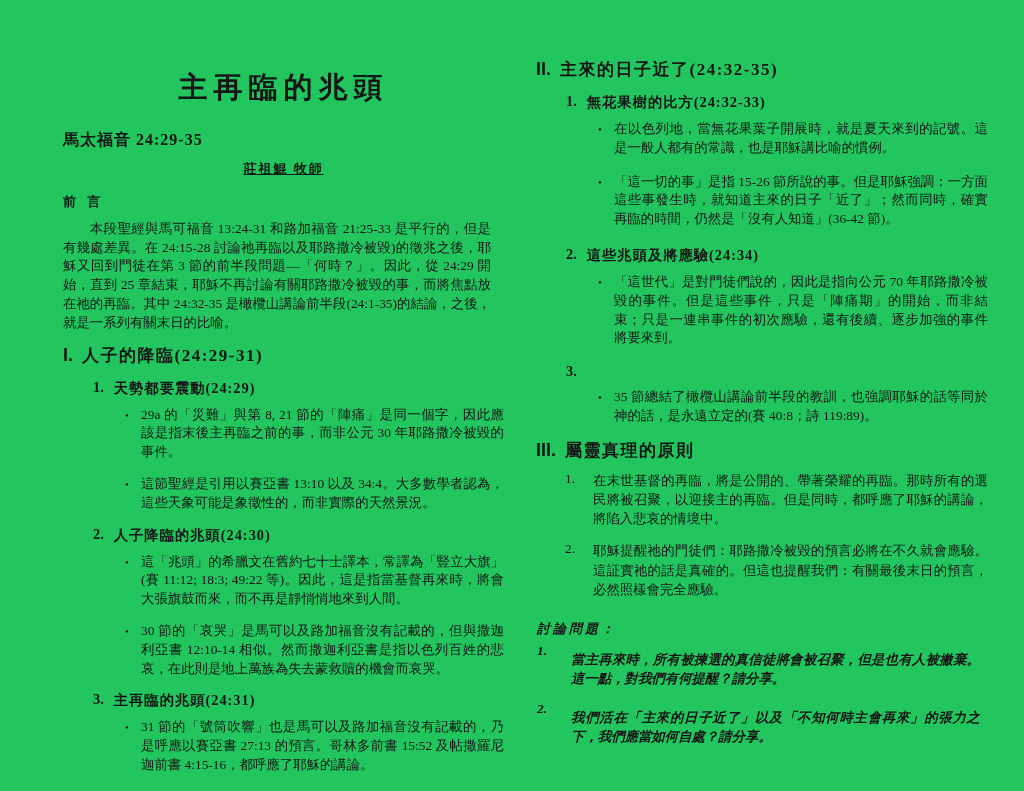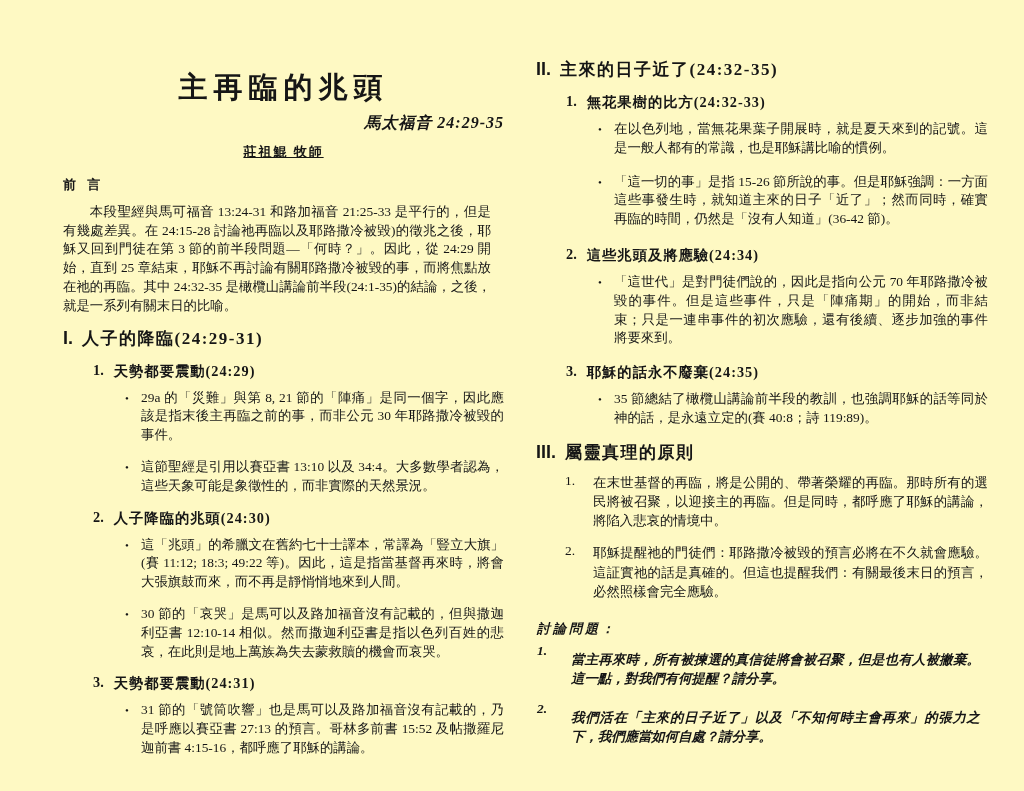--- a/index.html
+++ b/index.html
@@ -1,25 +1,25 @@
 <!DOCTYPE html>
 <html><head>
 <meta charset="utf-8">
 <style>
   html,body { margin:0; padding:0; background:#ffffff; }
   .page {
-    position:relative; width:1024px; height:791px; background:#fef9c3;
+    position:relative; width:1024px; height:791px; background:#22c55e;
     font-family:"Liberation Serif","DejaVu Serif",serif; color:#161616;
     overflow:hidden;
   }
   .col-left  { position:absolute; left:63px;  top:70px; width:441px; }
   .col-right { position:absolute; left:536px; top:58px; width:452px; height:733px; }
 
   .doc-title   { text-align:center; font-size:29px; font-weight:bold; letter-spacing:6px; line-height:1.2; }
-  .doc-subtitle{ text-align:right; font-size:16px; font-weight:bold; margin-top:8px; letter-spacing:1px;font-style:italic; }
+  .doc-subtitle{ text-align:left; font-size:16px; font-weight:bold; margin-top:25px; letter-spacing:1px; }
   .doc-author  { text-align:center; font-size:13px; font-weight:bold; margin-top:9px; letter-spacing:2px;text-decoration:underline; }
 
   .preface-heading { font-size:13px; font-weight:bold; margin-top:15px; letter-spacing:4px; }
   .preface-text {
     margin:9px 13px 0 0; font-size:13.4px; line-height:18.8px;
     text-align:justify; text-indent:2em;
   }
 
   .sec-head { display:flex; align-items:baseline; margin-top:11px; }
   .sec-label {
@@ -85,21 +85,21 @@
       <span class="bullet-dot">•</span>
       <p>這「兆頭」的希臘文在舊約七十士譯本，常譯為「豎立大旗」(賽 11:12; 18:3; 49:22 等)。因此，這是指當基督再來時，將會大張旗鼓而來，而不再是靜悄悄地來到人間。</p>
     </div>
     <div class="bullet">
       <span class="bullet-dot">•</span>
       <p>30 節的「哀哭」是馬可以及路加福音沒有記載的，但與撒迦利亞書 12:10-14 相似。然而撒迦利亞書是指以色列百姓的悲哀，在此則是地上萬族為失去蒙救贖的機會而哀哭。</p>
     </div>
 
     <div class="sub-head">
       <span class="sub-num">3.</span>
-      <span>天勢都要震動(24:31)</span>
+      <span>主再臨的兆頭(24:31)</span>
     </div>
     <div class="bullet">
       <span class="bullet-dot">•</span>
       <p>31 節的「號筒吹響」也是馬可以及路加福音沒有記載的，乃是呼應以賽亞書 27:13 的預言。哥林多前書 15:52 及帖撒羅尼迦前書 4:15-16，都呼應了耶穌的講論。</p>
     </div>
 
   </div>
 
   <div class="col-right">
 
@@ -125,21 +125,20 @@
       <span class="sub-num">2.</span>
       <span>這些兆頭及將應驗(24:34)</span>
     </div>
     <div class="bullet">
       <span class="bullet-dot">•</span>
       <p>「這世代」是對門徒們說的，因此是指向公元 70 年耶路撒冷被毀的事件。但是這些事件，只是「陣痛期」的開始，而非結束；只是一連串事件的初次應驗，還有後續、逐步加強的事件將要來到。</p>
     </div>
 
     <div class="sub-head" style="margin-top:15px">
       <span class="sub-num">3.</span>
-      <span>耶穌的話永不廢棄(24:35)</span>
     </div>
     <div class="bullet">
       <span class="bullet-dot">•</span>
       <p>35 節總結了橄欖山講論前半段的教訓，也強調耶穌的話等同於神的話，是永遠立定的(賽 40:8；詩 119:89)。</p>
     </div>
 
     <div class="sec-head" style="margin-top:2px">
       <span class="sec-label">III.</span>
       <span class="sec-title">屬靈真理的原則</span>
     </div>

